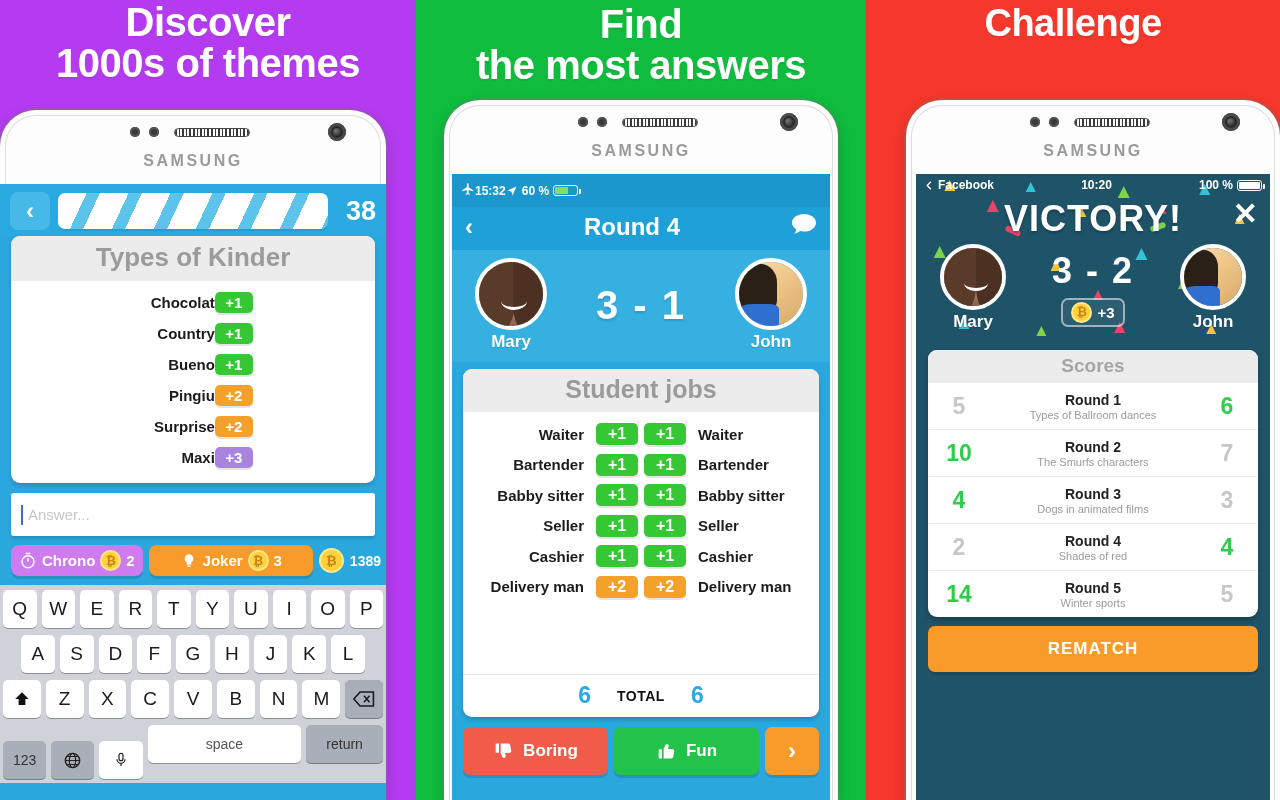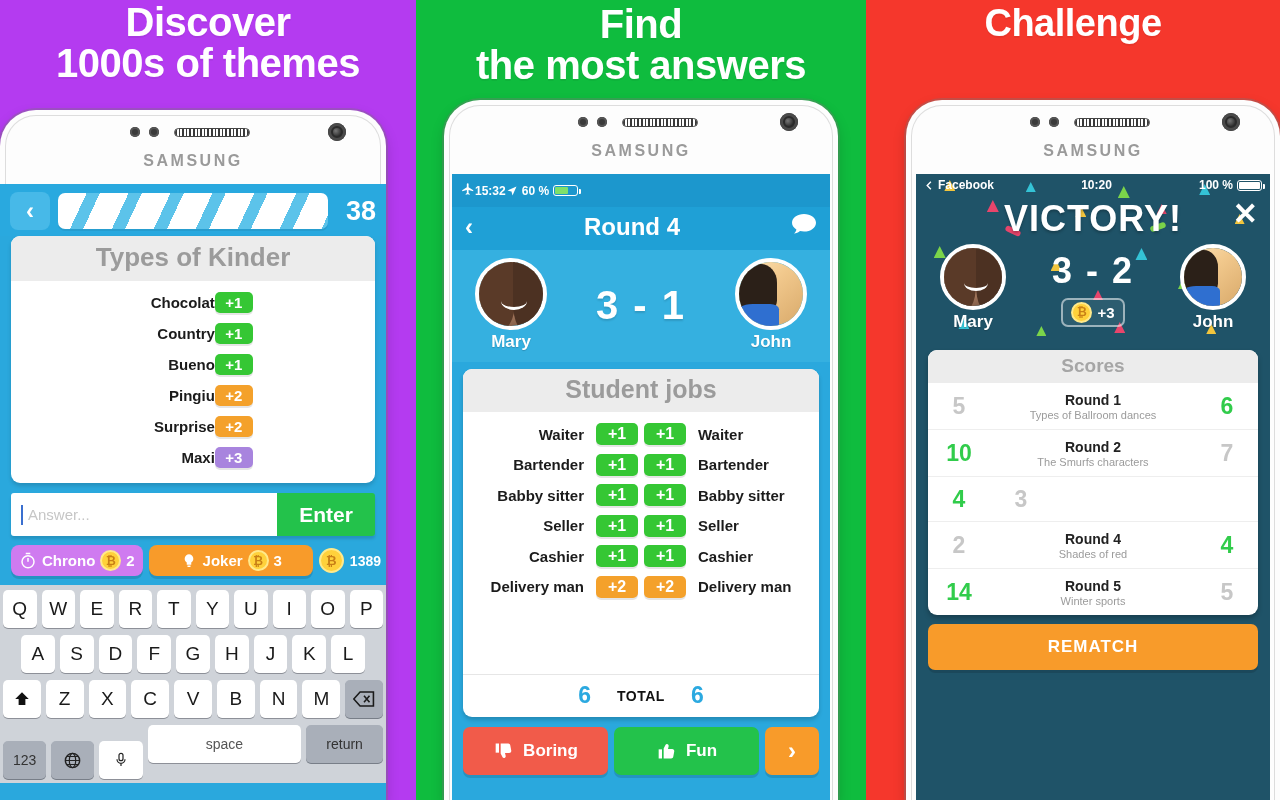--- a/index.html
+++ b/index.html
@@ -254,21 +254,20 @@
               <span class="badge b-purple">+3</span>
             </div>
           </div>
         </div>
 
         <div class="input-row">
           <div class="answer-input">
             <span class="caret"></span>
             <span>Answer...</span>
           </div>
-          <div class="enter-btn">Enter</div>
         </div>
 
         <div class="powerups">
           <div class="pu pu-chrono">
             <svg class="pu-icon" viewBox="0 0 24 24">
               <circle cx="12" cy="13" r="8" fill="none" stroke="#fff" stroke-width="2"></circle>
               <path d="M12 13 L12 8 M9 2 h6" stroke="#fff" stroke-width="2" fill="none"></path>
             </svg>
             <span>Chrono</span>
             <span class="coin">₿</span>
@@ -597,20 +596,24 @@
           <div class="score-row">
             <span class="sc-num win">10</span>
             <span class="sc-mid">
               <span class="sc-round" style="display:block;">Round 2</span>
               <span class="sc-theme" style="display:block;">The Smurfs characters</span>
             </span>
             <span class="sc-num">7</span>
           </div>
           <div class="score-row">
             <span class="sc-num win">4</span>
+            <span class="sc-mid">
+              <span class="sc-round" style="display:block;">Round 3</span>
+              <span class="sc-theme" style="display:block;">Dogs in animated films</span>
+            </span>
             <span class="sc-num">3</span>
           </div>
           <div class="score-row">
             <span class="sc-num">2</span>
             <span class="sc-mid">
               <span class="sc-round" style="display:block;">Round 4</span>
               <span class="sc-theme" style="display:block;">Shades of red</span>
             </span>
             <span class="sc-num win">4</span>
           </div>

